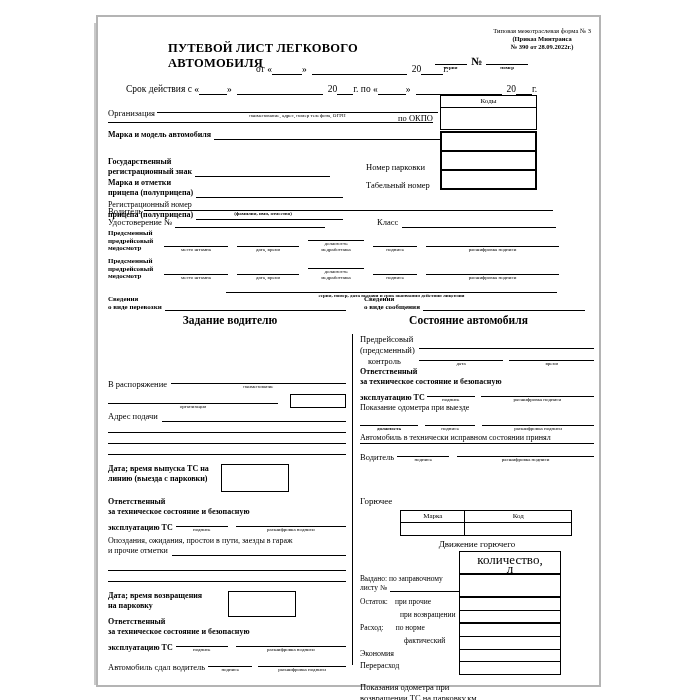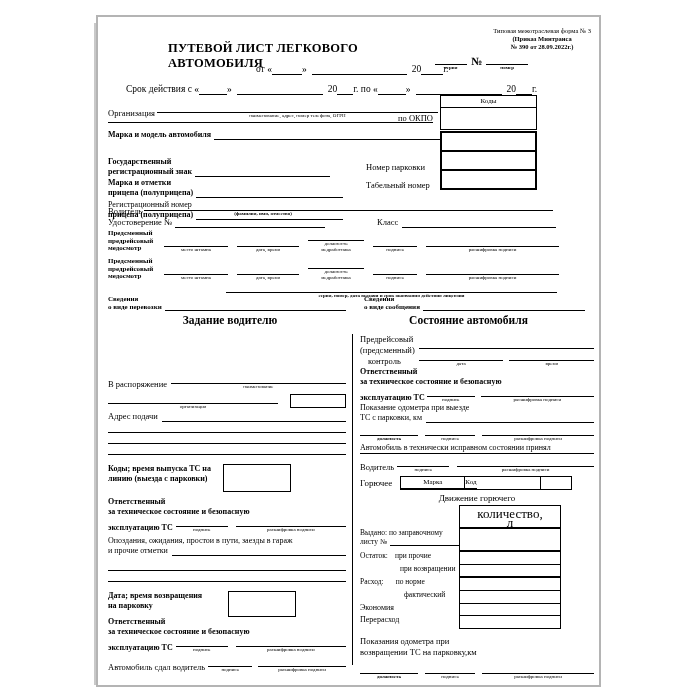--- a/index.html
+++ b/index.html
@@ -22,21 +22,21 @@
   .col-h{font-size:11.5px;font-weight:bold;text-align:center;}
   .ebox{border:1.5px solid #000;box-sizing:border-box;background:#fff;}
   .kt{box-sizing:border-box;border:1.5px solid #000;}
   .kt-head{border-bottom:1px solid #000;text-align:center;font-size:7px;line-height:11px;height:11px;}
   .regrow{border-bottom:2px solid #000;}
   .regrow:last-child{border-bottom:none;}
   .medlbl{font-size:7px;line-height:7.5px;font-weight:bold;}
   .lnrow{border-bottom:1px solid #000;height:10px;}
   .col-left{width:238px;padding-right:6px;box-sizing:content-box;}
   .col-right{flex:1;border-left:1px solid #000;padding-left:7px;}
-  .ftable{display:flex;flex-direction:row;border:1.5px solid #000;box-sizing:border-box;}
+  .ftable{display:flex;flex-direction:column;border:1.5px solid #000;box-sizing:border-box;margin-top:44px;}
   .ftr{display:flex;}
   .ftc{border-right:1px solid #000;text-align:center;font-size:7px;line-height:11px;box-sizing:border-box;}
   .ftc:last-child{border-right:none;}
   .mv{display:flex;align-items:flex-start;}
   .mv-l{width:99px;font-size:7.5px;line-height:9px;}
   .mv-c{width:102px;border:1.5px solid #000;box-sizing:border-box;}
   .mv-cell{border-bottom:1px solid #000;box-sizing:border-box;}
   .mv-cell.thick{border-bottom-width:2px;}
   .mv-cell:last-child{border-bottom:none;}
   .qtyhead{text-align:center;font-size:13px;line-height:9px;padding-top:3px;}
@@ -228,21 +228,21 @@
         <span class="ebox" style="width:56px;height:14px;margin-left:12px;margin-bottom:2px;"></span>
       </div>
       <div class="r" style="margin-top:1px;">
         <span>Адрес подачи</span>
         <span class="bl grow" style="margin-left:4px;"></span>
       </div>
       <div class="lnrow"></div>
       <div class="lnrow"></div>
       <div class="lnrow"></div>
       <div class="r" style="margin-top:9px;align-items:flex-start;">
-        <span class="b s8"><span>Коды; время выпуска ТС на</span><br><span>линию (выезда с парковки)</span></span>
+        <span class="b s8"><span>Дата; время выпуска ТС на</span><br><span>линию (выезда с парковки)</span></span>
         <span class="ebox" style="width:68px;height:28px;margin-left:12px;"></span>
       </div>
       <div style="margin-top:5px;">
         <div class="b s8">Ответственный</div>
         <div class="b s8">за техническое состояние и безопасную</div>
         <div class="r s8">
           <span class="b">эксплуатацию ТС</span>
           <span class="fld" style="width:52px;margin-left:3px;">
               <span class="bl"></span>
               <span class="cap">подпись</span>
@@ -321,24 +321,20 @@
               <span class="cap">подпись</span>
             </span>
           <span class="fld grow" style="margin-left:6px;">
               <span class="bl"></span>
               <span class="cap">расшифровка подписи</span>
             </span>
         </div>
       </div>
       <div>
         <div class="s8">Показание одометра при выезде</div>
-        <div class="r s8">
-          <span>ТС с парковки, км</span>
-          <span class="bl grow" style="margin-left:4px;"></span>
-        </div>
       </div>
       <div class="r" style="margin-top:3px;">
         <span class="fld" style="width:58px;">
             <span class="bl"></span>
             <span class="cap b">должность</span>
           </span>
         <span class="fld" style="width:50px;margin-left:7px;">
             <span class="bl"></span>
             <span class="cap">подпись</span>
           </span>

